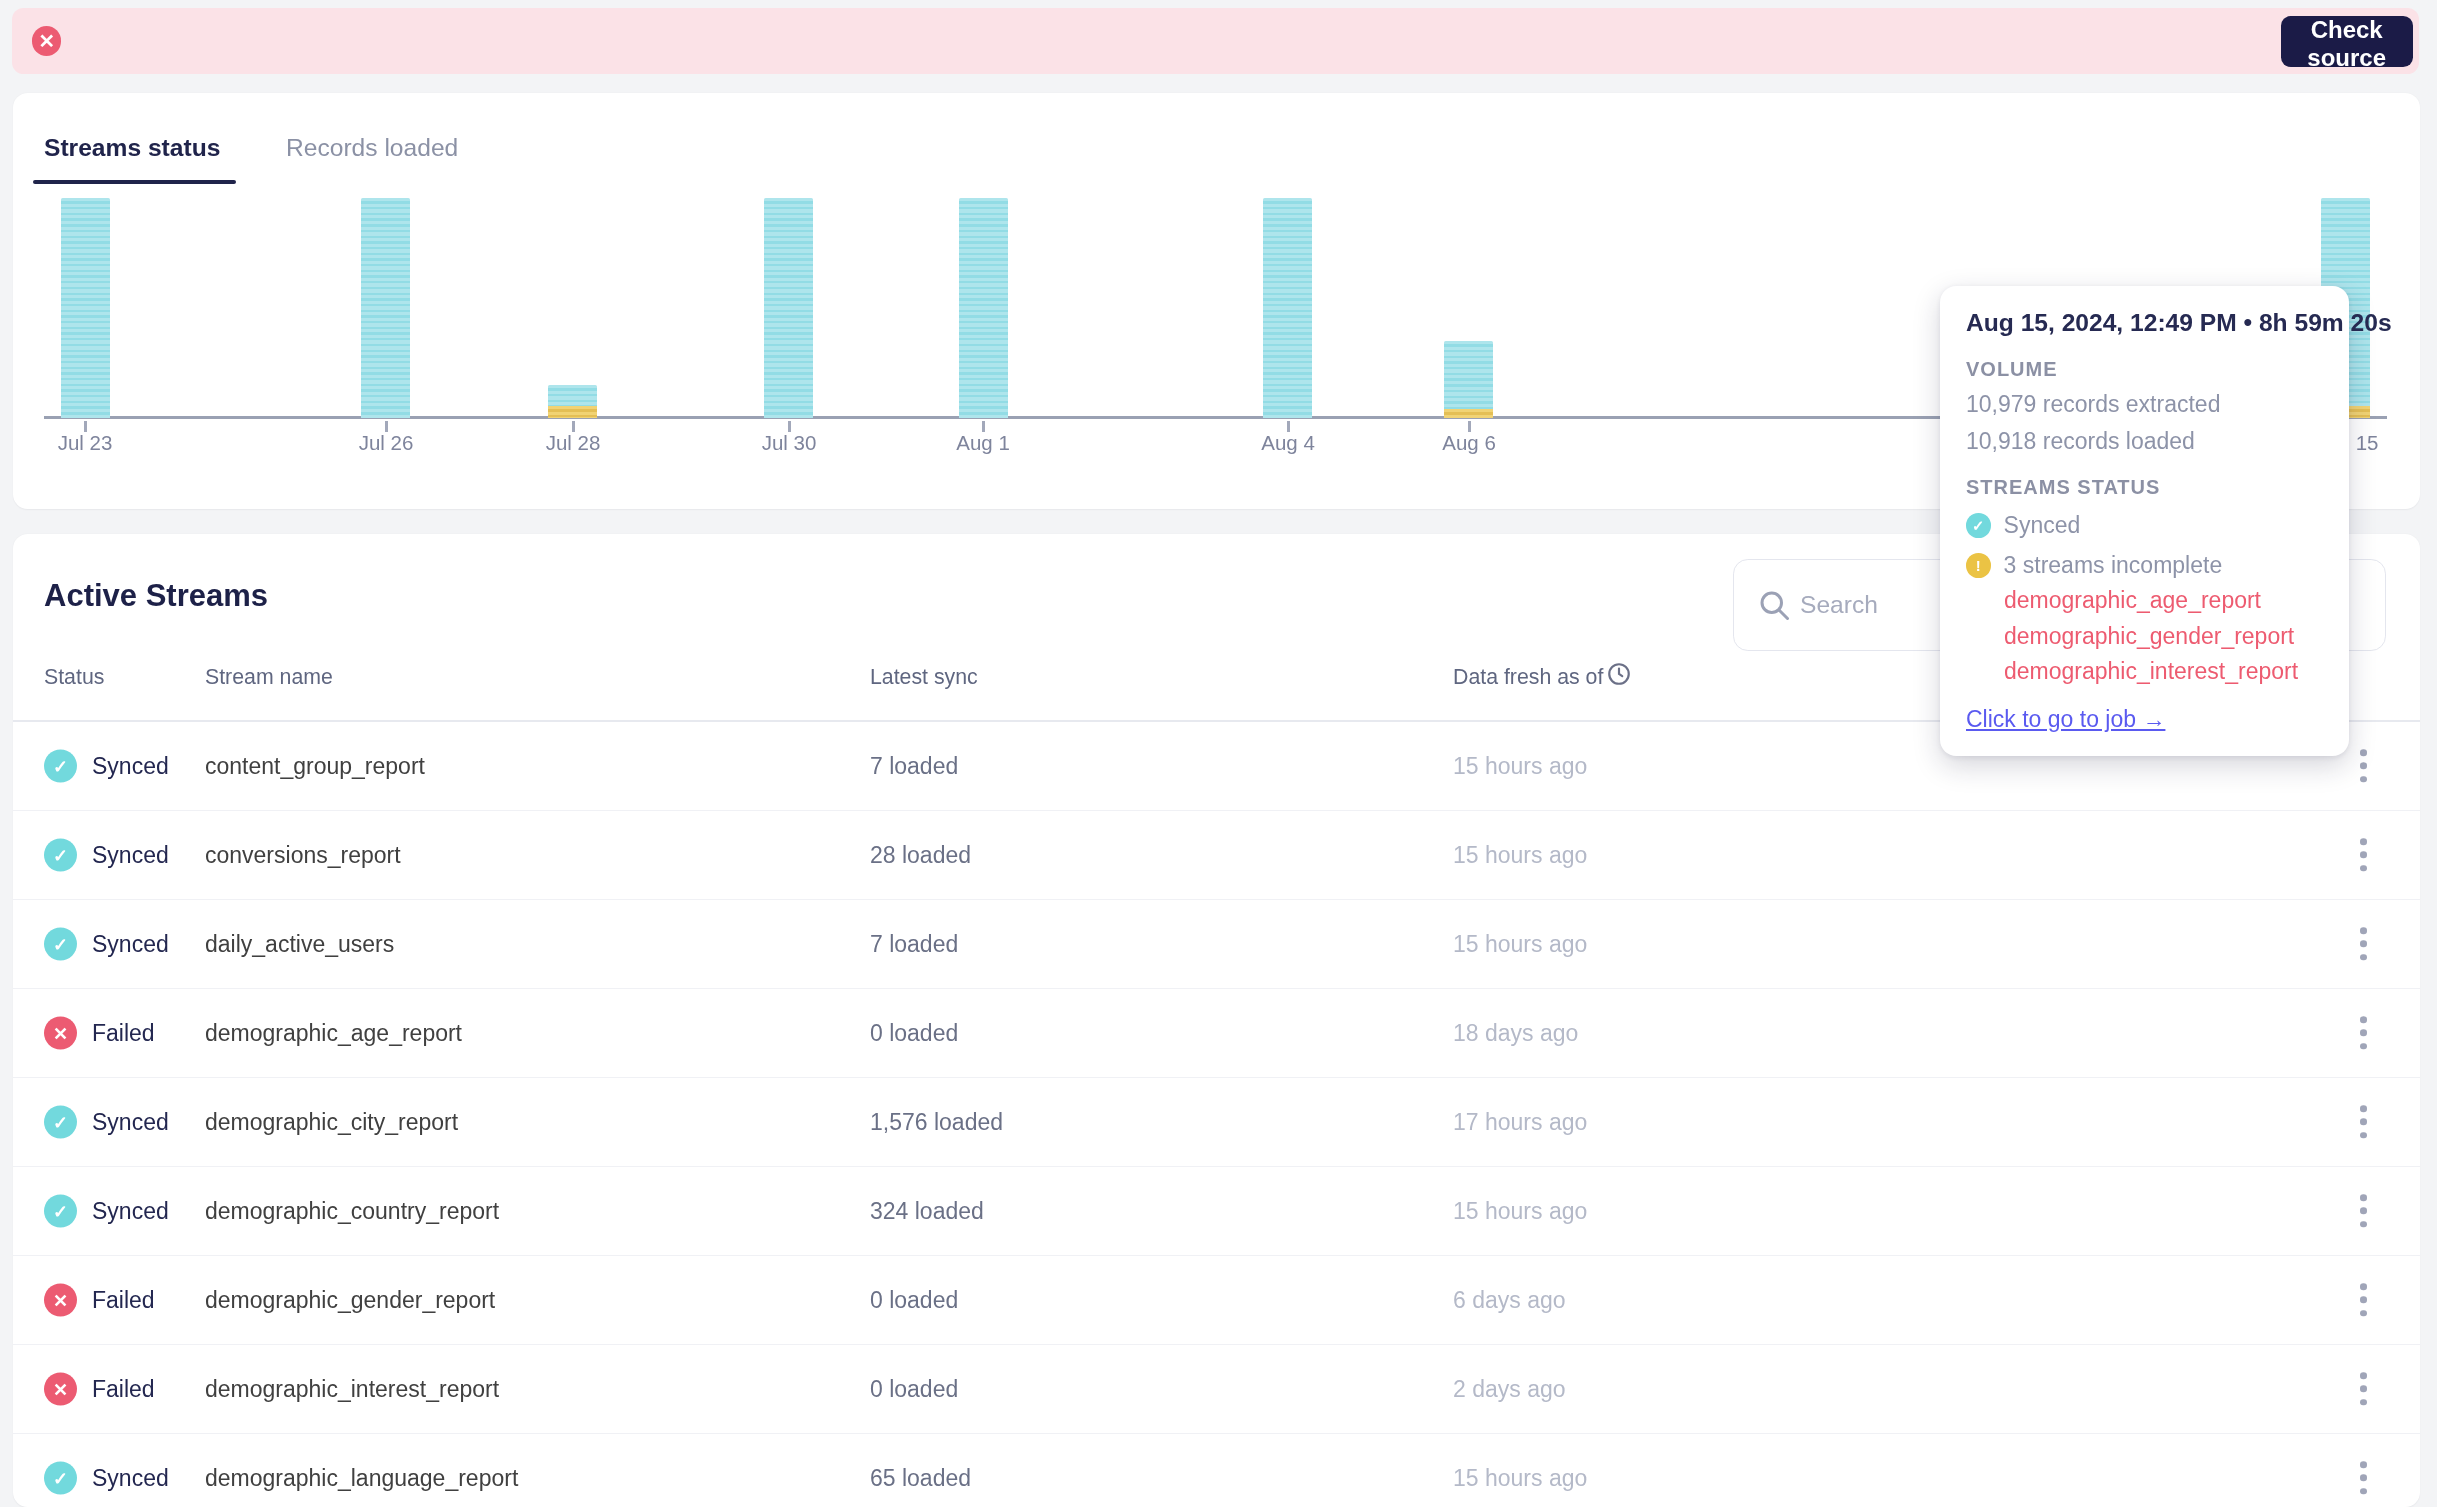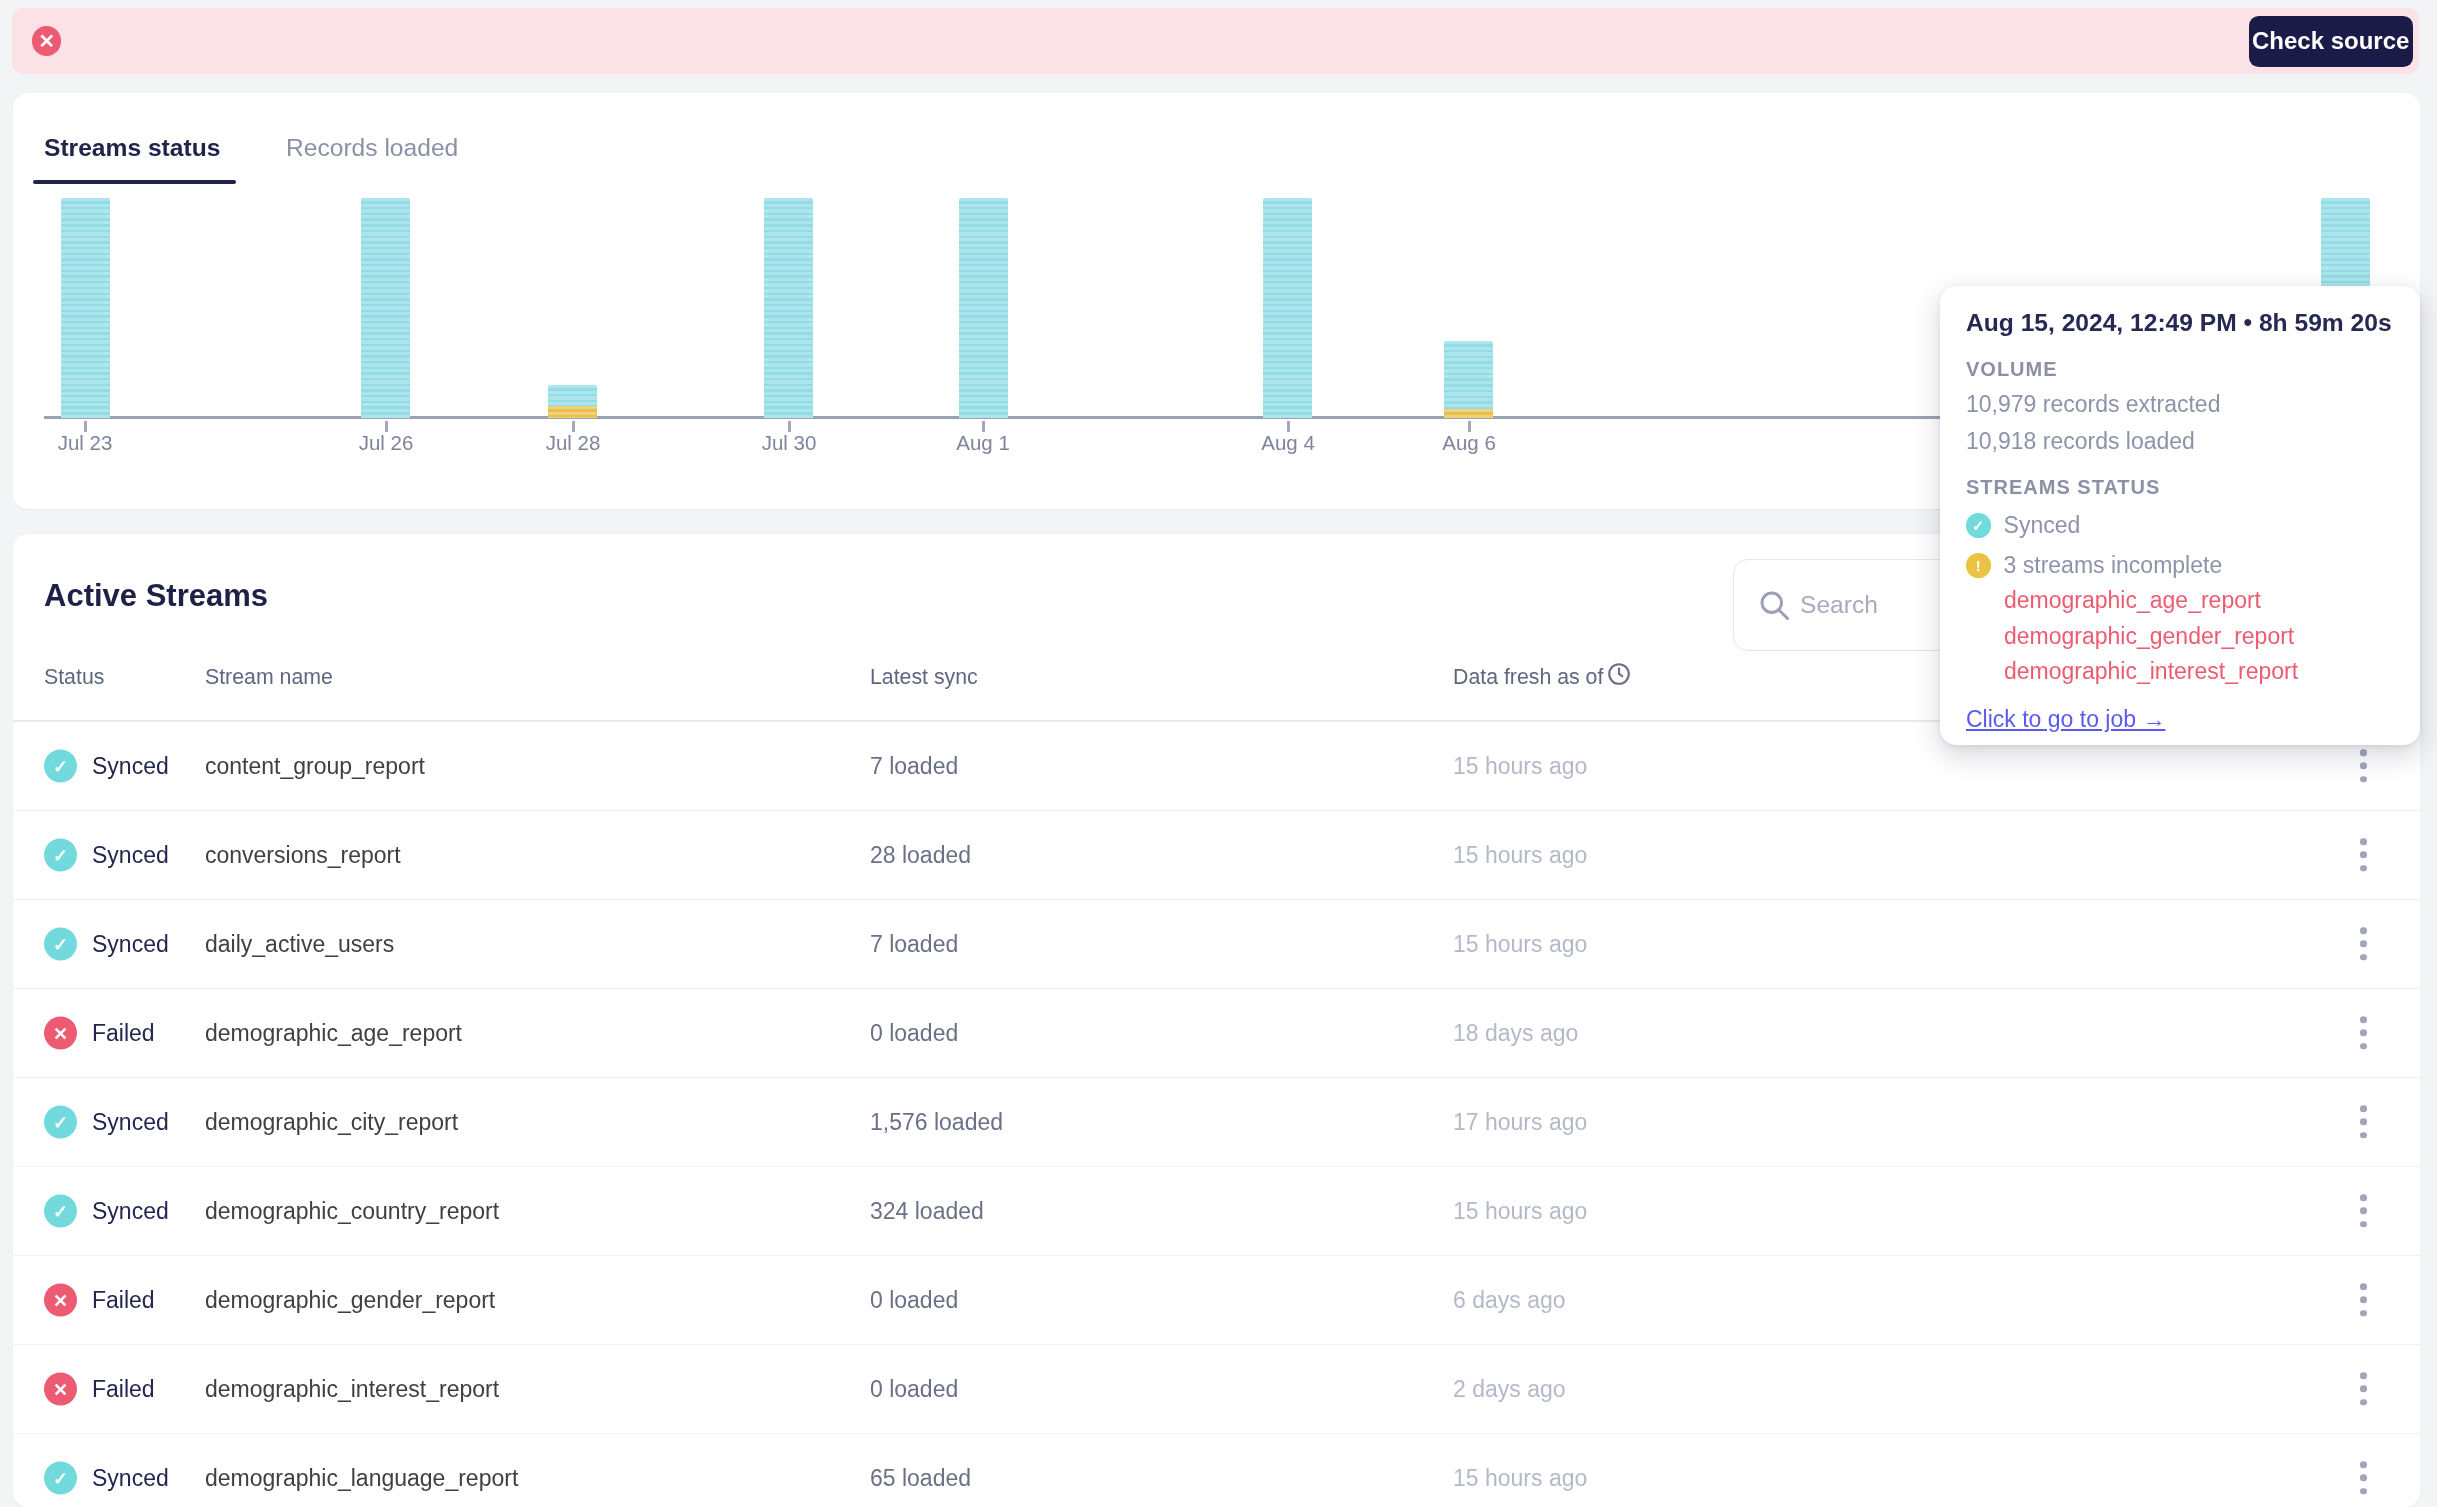--- a/index.html
+++ b/index.html
@@ -8,21 +8,21 @@
   #page { position:relative; width:2438px; height:1507px; }
 
   
   .banner { position:absolute; left:12.3px; top:8.2px; width:2407px; height:66px;
             background:#fbe2e7; border-radius:11.5px; display:flex; align-items:center; }
   .banner-icon { width:29.5px; height:29.5px; border-radius:50%; background:#ec5b72; color:#fff;
                  font-size:19.7px; font-weight:700; display:flex; align-items:center; justify-content:center;
                  margin-left:19.7px; flex:0 0 auto; }
   .banner-text { margin-left:18px; font-size:24.6px; color:#232750; }
   .banner-text b { font-weight:700; }
-  .check-source { position:absolute; right:6.6px; top:7.4px; width:164px; height:51px;
+  .check-source { position:absolute; right:6.6px; top:7.4px; width:132px; height:51px;
                   background:#1b1b47; color:#fff; border:none; border-radius:9.8px;
                   font-family:inherit; font-size:24px; font-weight:700; cursor:pointer; }
 
   
   .card { position:absolute; left:13px; width:2407px; background:#fff; border-radius:14.8px;
           box-shadow:0 0.8px 1.6px rgba(16,24,40,.05); }
   #card-chart { top:93px; height:416px; }
   #card-streams { top:534px; height:973px; }
 
   
@@ -66,22 +66,22 @@
   .st-fail { background:#ec5b72; }
   .c-status { left:79px; color:#232750; }
   .c-name { left:192px; color:#404040; }
   .c-loaded { left:857px; color:#6a7086; }
   .c-fresh { left:1440px; color:#b4b9c8; }
   .kebab { position:absolute; left:2339px; top:50%; transform:translateY(-50%);
            display:flex; flex-direction:column; gap:6.6px; padding:8.2px; cursor:pointer; background:none; border:none; }
   .kebab .dot { width:6.6px; height:6.6px; border-radius:50%; background:#a0a5b8; }
 
   
-  .tooltip { position:absolute; left:1940px; top:286px; width:480px; min-height:396px; z-index:50;
-             background:#fff; border-radius:16.4px; padding:23px 26px 12px 26px;
+  .tooltip { position:absolute; left:1940px; top:286px; width:409px; min-height:396px; z-index:50;
+             background:#fff; border-radius:16.4px; padding:23px 26px 23px 26px;
              box-shadow:0 9.8px 28px rgba(25,28,60,.18), 0 1.6px 4.9px rgba(25,28,60,.08); }
   .tt-title { font-size:24.6px; font-weight:700; color:#262a52; white-space:nowrap; }
   .tt-section { margin-top:21.3px; font-size:20px; font-weight:700; letter-spacing:1px; color:#8b90a4; }
   .tt-line { margin-top:9.8px; font-size:23px; color:#8d93a8; }
   .tt-row { margin-top:13px; display:flex; align-items:center; gap:13px; font-size:23px; color:#8d93a8; }
   .tt-ic { width:24.6px; height:24.6px; border-radius:50%; color:#fff; flex:0 0 auto;
            display:flex; align-items:center; justify-content:center; font-size:14.8px; font-weight:700; }
   .tt-ic.ok { background:#72d9dd; }
   .tt-ic.warn { background:#ebc344; }
   .tt-stream { margin:8.2px 0 0 38px; font-size:23px; color:#ed5b70; cursor:pointer; }

